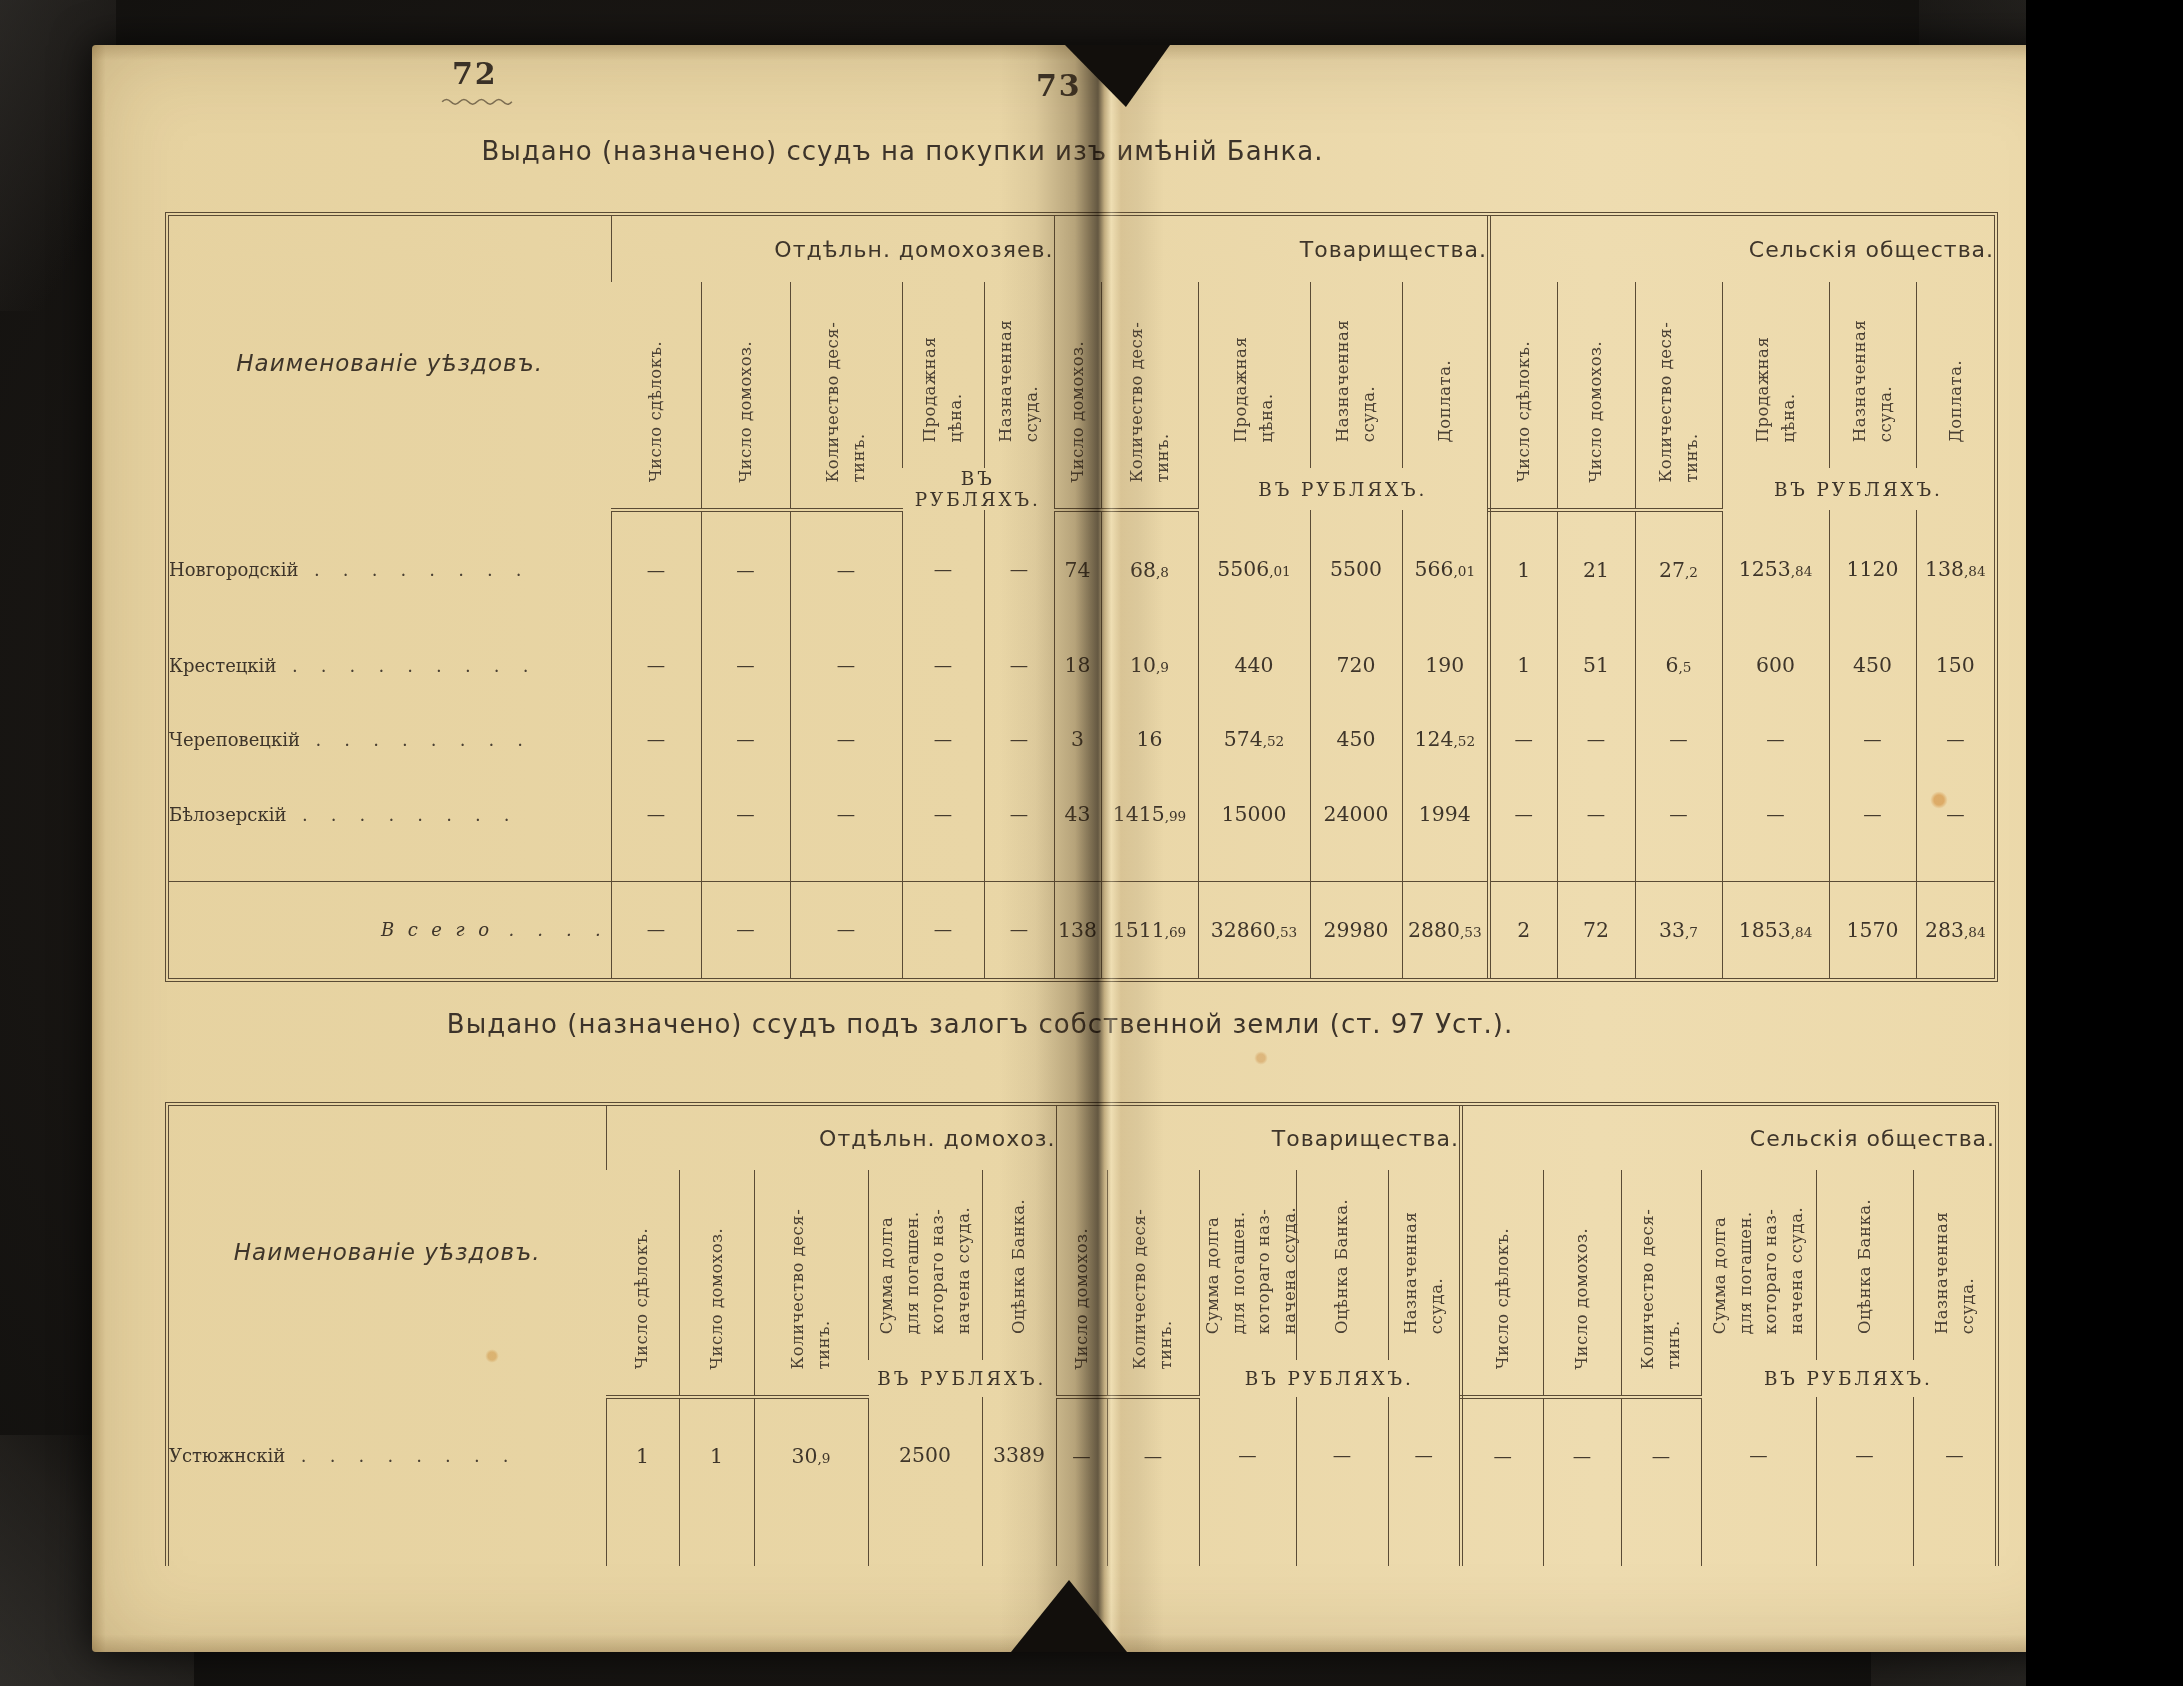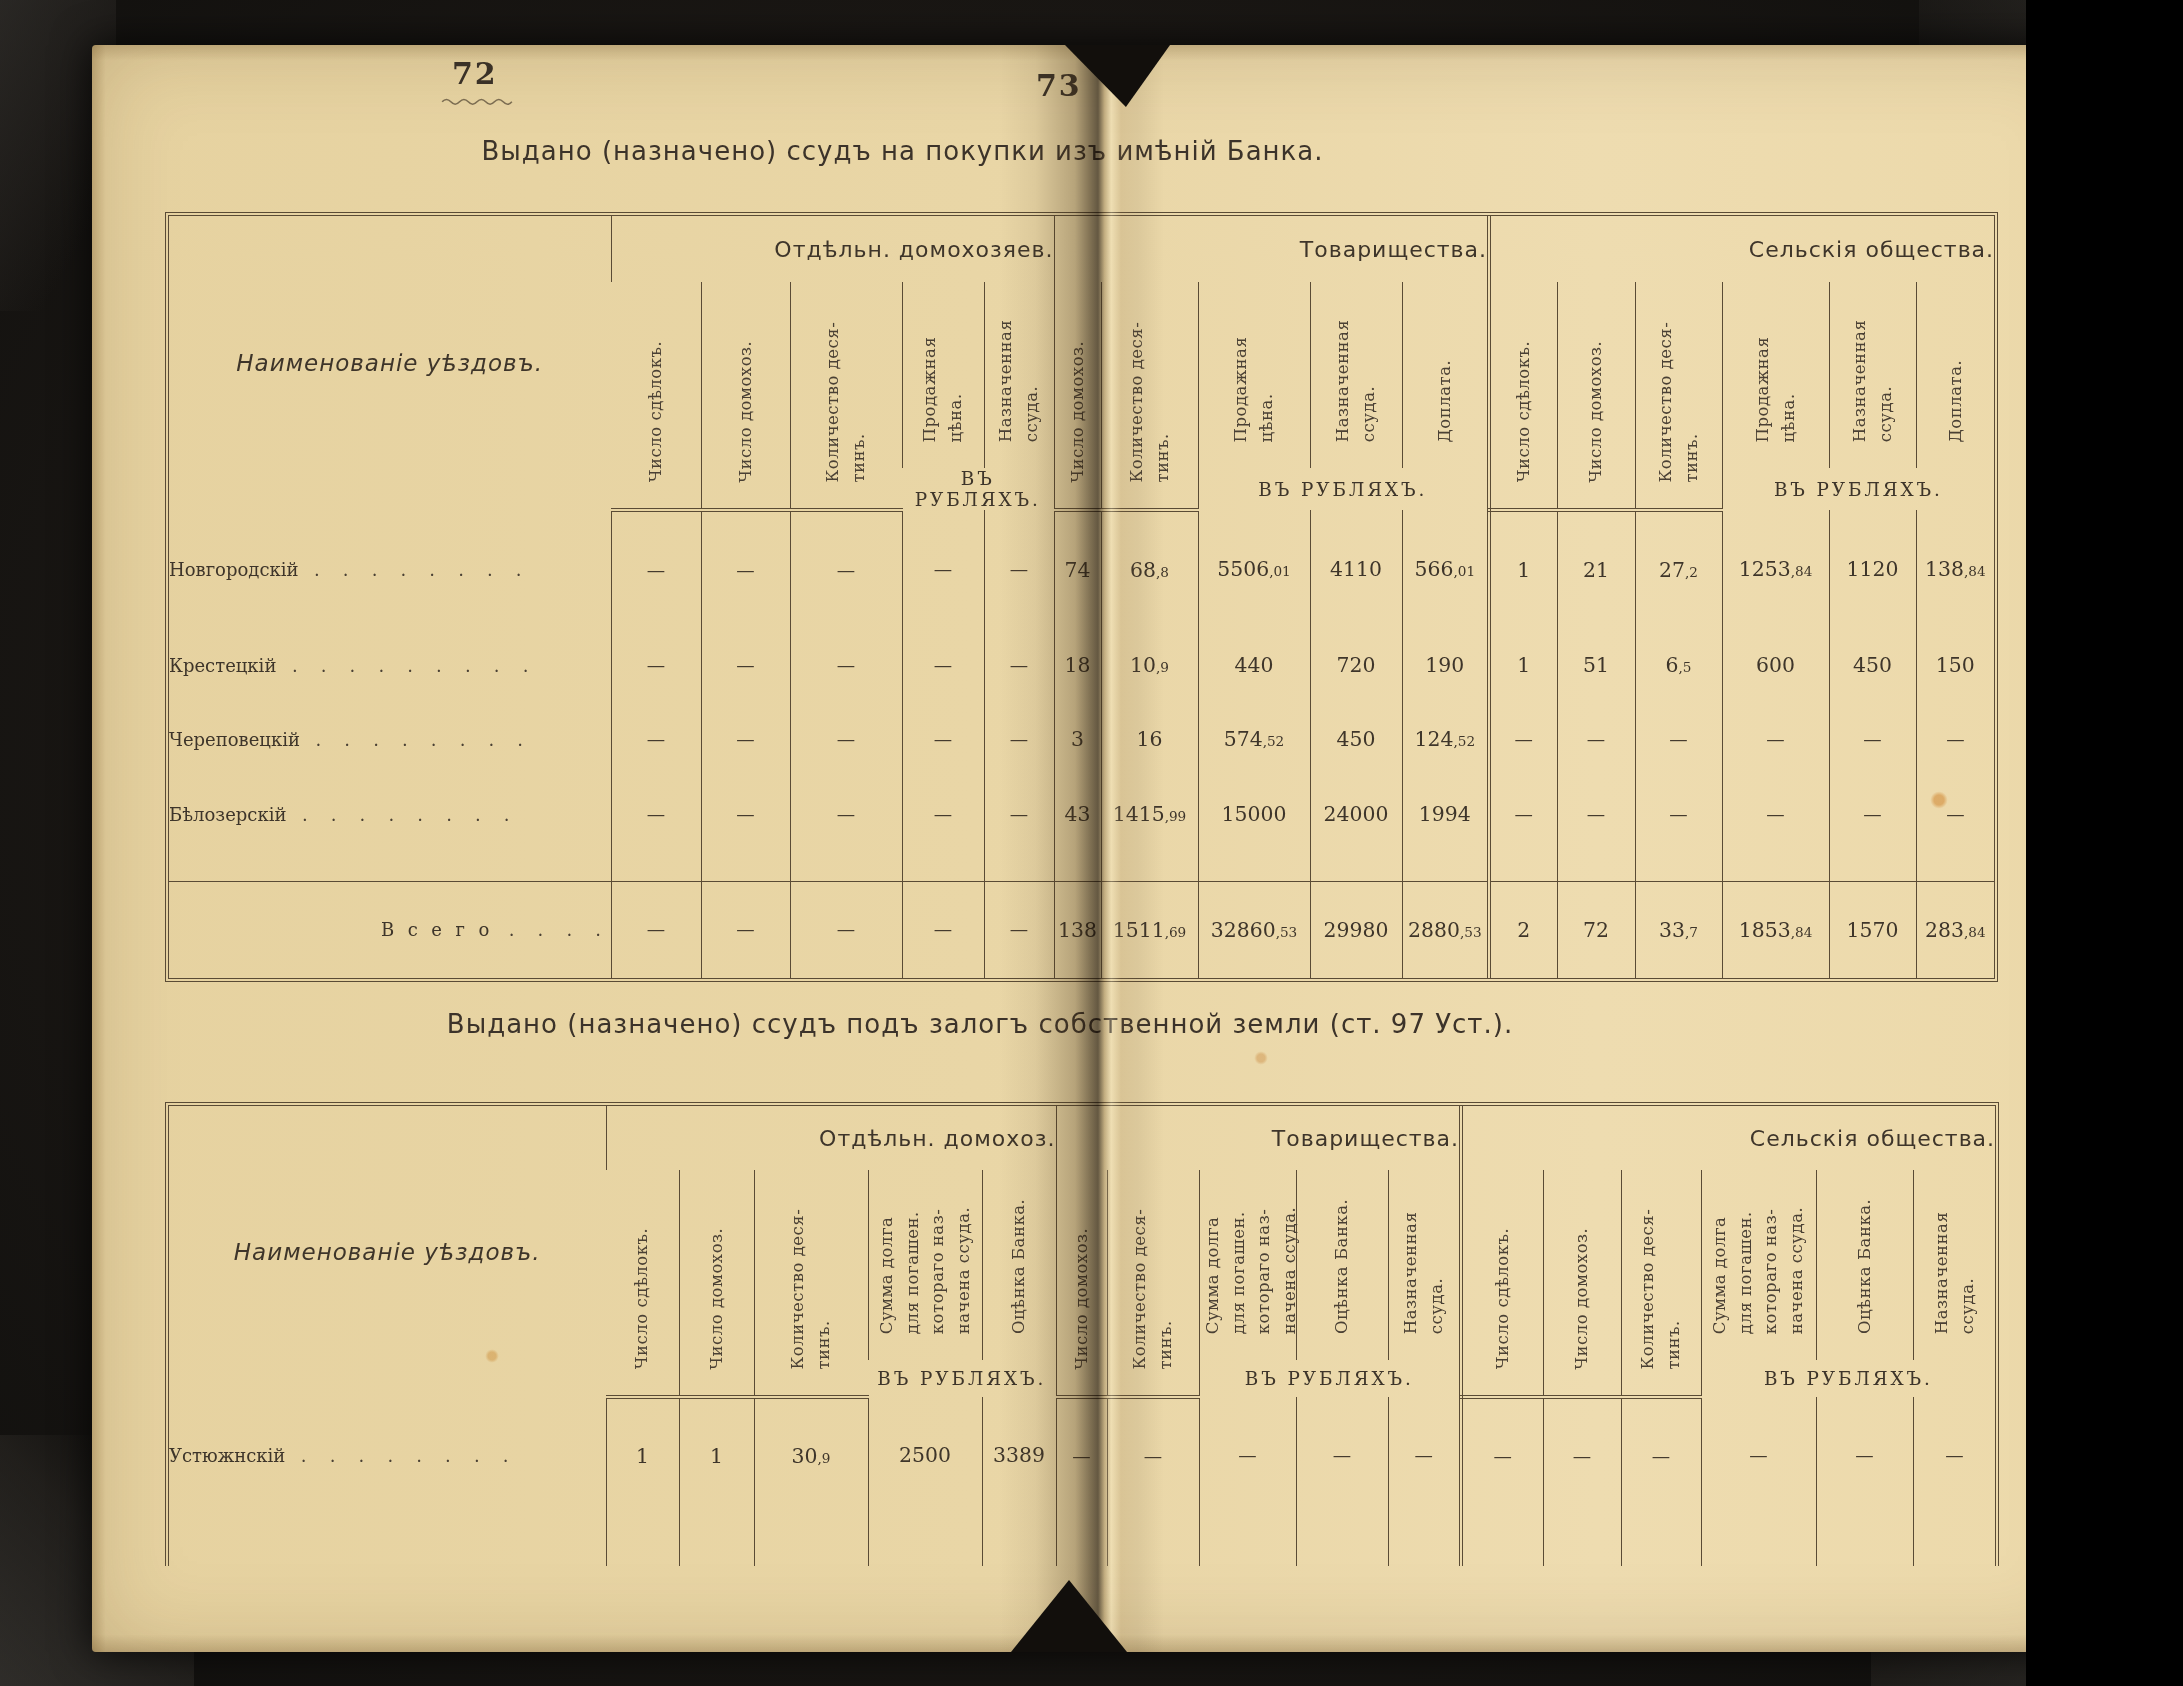--- a/index.html
+++ b/index.html
@@ -111,21 +111,21 @@
     font-family:"DejaVu Serif",serif;font-size:18.4px;letter-spacing:2.9px;
     text-align:center;vertical-align:middle;color:var(--ink);
   }
   .dleft{border-left:4.9px double var(--line) !important;}
 
   td.namecell{
     vertical-align:middle;padding-left:50px;white-space:nowrap;
     font-family:"DejaVu Serif",serif;font-size:18px;color:var(--ink);
   }
   td.namecell .dots{letter-spacing:8.7px;margin-left:15.5px;color:var(--ink-soft);}
-  td.namecell.totalname{padding-left:212px;letter-spacing:3.9px;}
+  td.namecell.totalname{padding-left:212px;letter-spacing:3.9px;font-style:italic;}
   td.val{
     vertical-align:middle;text-align:center;
     font-family:"DejaVu Serif",serif;font-size:20.4px;color:var(--ink);
   }
   td.val .fr{font-size:13.6px;letter-spacing:0;}
   td.val.dash{font-size:18.4px;color:#453b2e;}
   tr.seprow td{border-bottom:1.9px solid var(--line);}
   tr.tailrow td{border-bottom:0;}
 </style>
 </head>
@@ -211,21 +211,21 @@
           <tr style="height: 118px;">
             <td class="namecell"><span class="rname">Новгородскій</span><span class="dots">. . . . . . . .</span></td>
             <td class="val dash">—</td>
             <td class="val dash">—</td>
             <td class="val dash">—</td>
             <td class="val dash">—</td>
             <td class="val dash">—</td>
             <td class="val">74</td>
             <td class="val">68<span class="fr">,8</span></td>
             <td class="val">5506<span class="fr">,01</span></td>
-            <td class="val">4110</td>
+            <td class="val">5500</td>
             <td class="val">566<span class="fr">,01</span></td>
             <td class="dleft val">1</td>
             <td class="val">21</td>
             <td class="val">27<span class="fr">,2</span></td>
             <td class="val">1253<span class="fr">,84</span></td>
             <td class="val">1120</td>
             <td class="val">138<span class="fr">,84</span></td>
           </tr>
           <tr style="height: 74px;">
             <td class="namecell"><span class="rname">Крестецкій</span><span class="dots">. . . . . . . . .</span></td>

